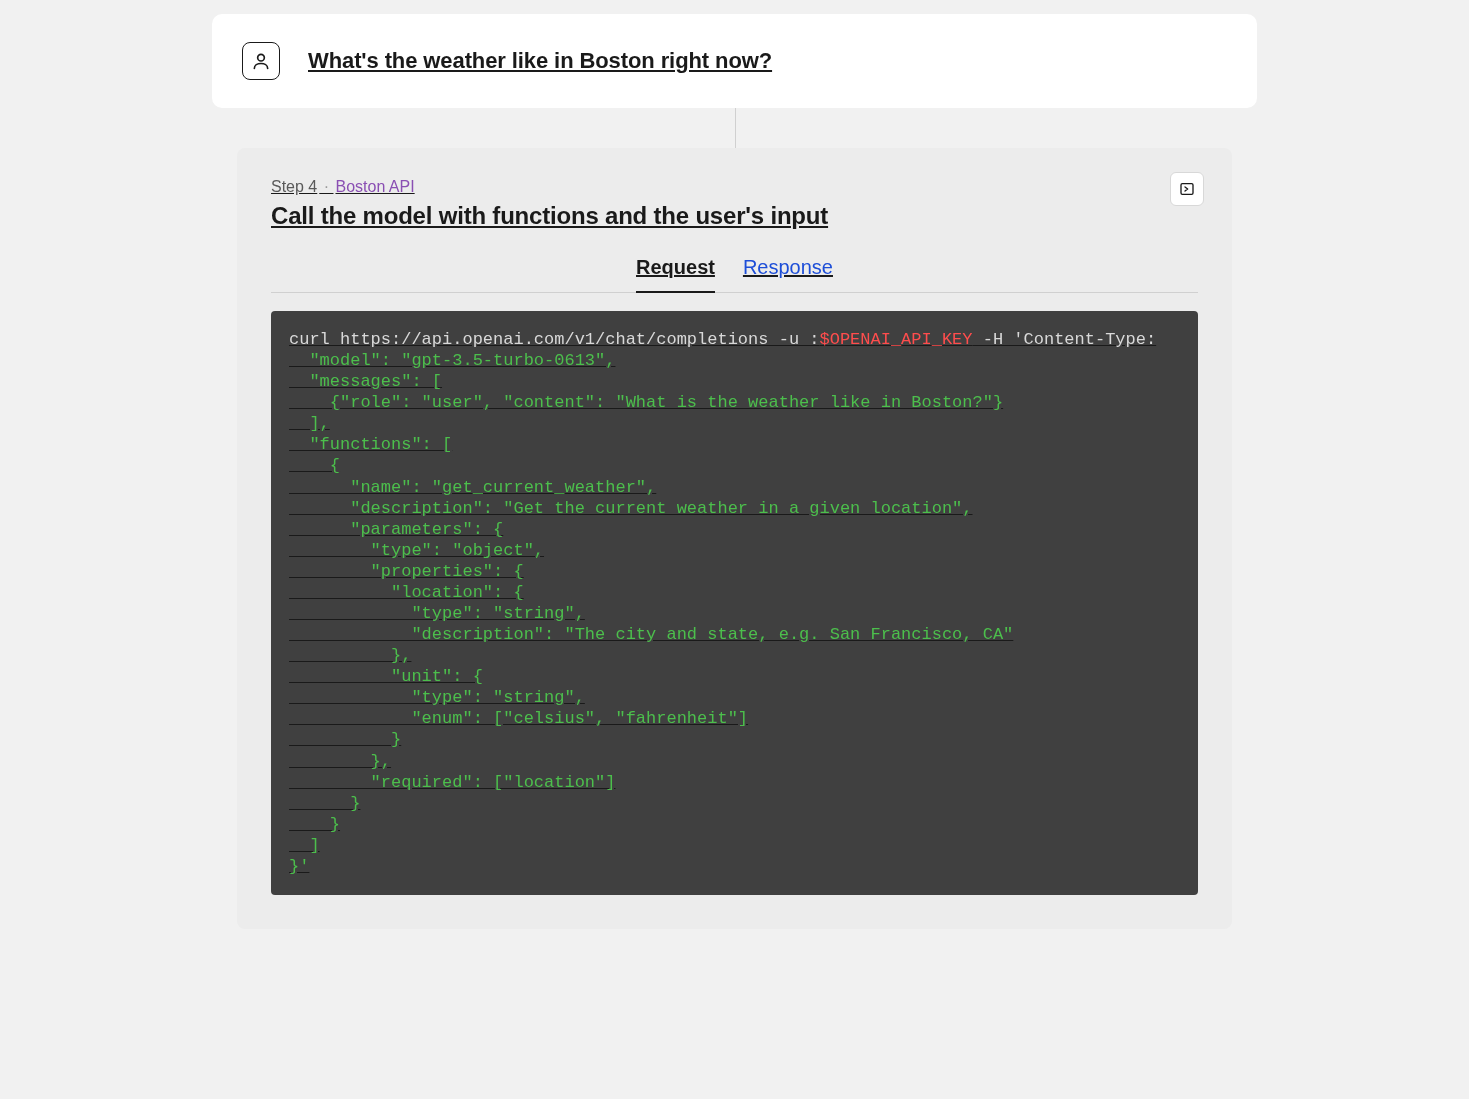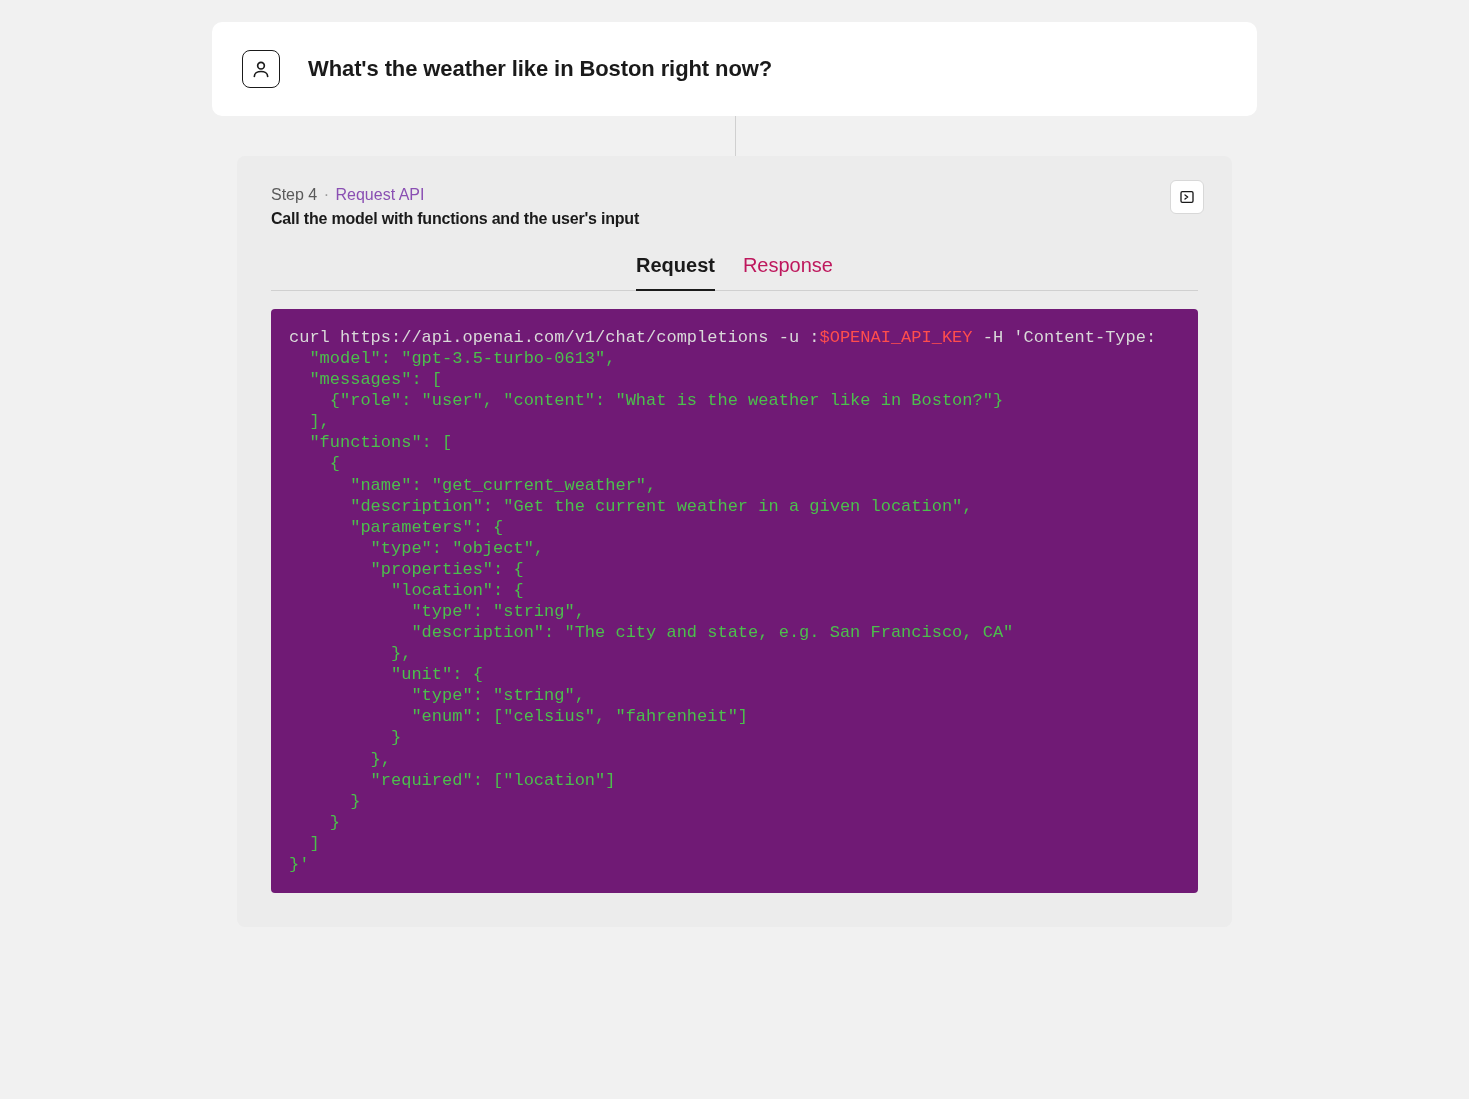--- a/index.html
+++ b/index.html
@@ -4,22 +4,23 @@
 <style>
   * { box-sizing: border-box; margin: 0; padding: 0; }
   html, body {
     width: 100%;
     background: #f1f1f1;
     font-family: -apple-system, BlinkMacSystemFont, "Segoe UI", Helvetica, Arial, sans-serif;
     color: #1a1a1a;
   }
   .page {
     width: 1315px;
-    margin: 8px auto;
+    margin: 0 auto;
     padding: 14px 0 0 0;
+    text-decoration: underline;
   }
   .user-card {
     background: #ffffff;
     border-radius: 10px;
     margin: 0 135px 0 135px;
     padding: 28px 40px 28px 30px;
     display: flex;
     align-items: center;
     gap: 28px;
   }
@@ -61,21 +62,21 @@
     position: relative;
   }
   .step-label {
     font-size: 16px;
     color: #5a5a5a;
     margin-bottom: 6px;
   }
   .step-label .dot { color: #9a9a9a; margin: 0 2px; }
   .step-label .api { color: #8a4fb3; }
   .step-title {
-    font-size: 16px;
+    font-size: 24px;
     font-weight: 650;
     letter-spacing: -0.2px;
     margin-bottom: 26px;
   }
   .expand-btn {
     position: absolute;
     top: 24px;
     right: 28px;
     width: 34px;
     height: 34px;
@@ -91,33 +92,33 @@
   .tabs {
     display: flex;
     gap: 28px;
     border-bottom: 1px solid #d0d0d0;
     margin-bottom: 18px;
     justify-content: center;
   }
   .tab {
     font-size: 20px;
     font-weight: 500;
-    color: #be185d;
+    color: #1d4ed8;
     padding: 0 0 12px 0;
     cursor: pointer;
     border-bottom: 2px solid transparent;
     margin-bottom: -1px;
   }
   .tab.active {
     color: #1a1a1a;
     font-weight: 600;
     border-bottom: 2px solid #1a1a1a;
   }
   .code-block {
-    background: #701a75;
+    background: #404040;
     border-radius: 4px;
     padding: 18px 18px 18px 18px;
     font-family: "SFMono-Regular", Menlo, Consolas, "Courier New", monospace;
     font-size: 17px;
     line-height: 1.24;
     white-space: pre;
     overflow-x: auto;
   }
   .tok-cmd   { color: #d9d9d9; }
   .tok-body  { color: #4cbf4c; }
@@ -143,21 +144,21 @@
   <div class="step-card">
 
     <div class="expand-btn">
       <svg viewBox="0 0 24 24" fill="none" stroke="#1a1a1a" stroke-width="2" stroke-linecap="round" stroke-linejoin="round">
         <rect x="3" y="4" width="18" height="16" rx="2"></rect>
         <polyline points="9 9 13 12 9 15"></polyline>
       </svg>
     </div>
 
     <div class="step-label">
-      <span>Step 4</span><span class="dot"> · </span><span class="api">Request API</span>
+      <span>Step 4</span><span class="dot"> · </span><span class="api">Boston API</span>
     </div>
     <div class="step-title">Call the model with functions and the user's input</div>
 
     <div class="tabs">
       <div class="tab active">Request</div>
       <div class="tab">Response</div>
     </div>
 
     <div class="code-block"><span class="tok-cmd">curl https://api.openai.com/v1/chat/completions -u :</span><span class="tok-var">$OPENAI_API_KEY</span><span class="tok-cmd"> -H 'Content-Type:</span>
 <span class="tok-body">  "model": "gpt-3.5-turbo-0613",

